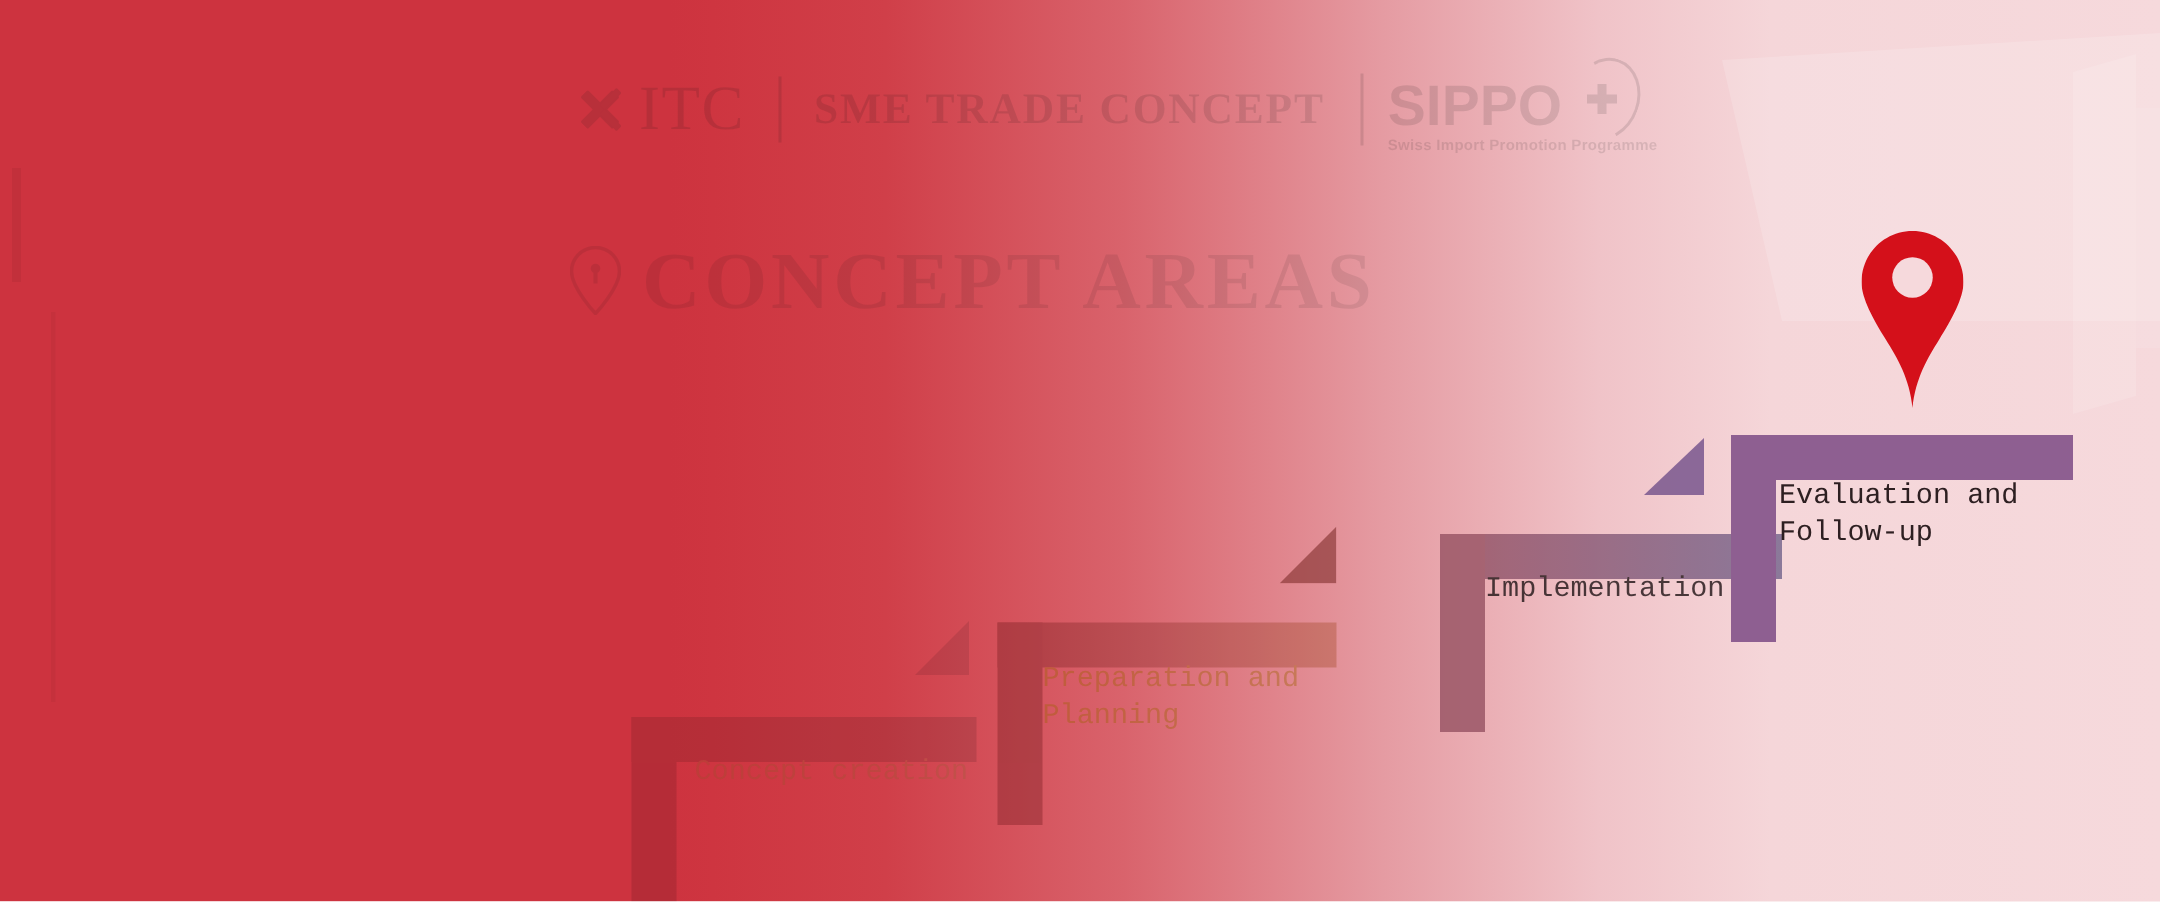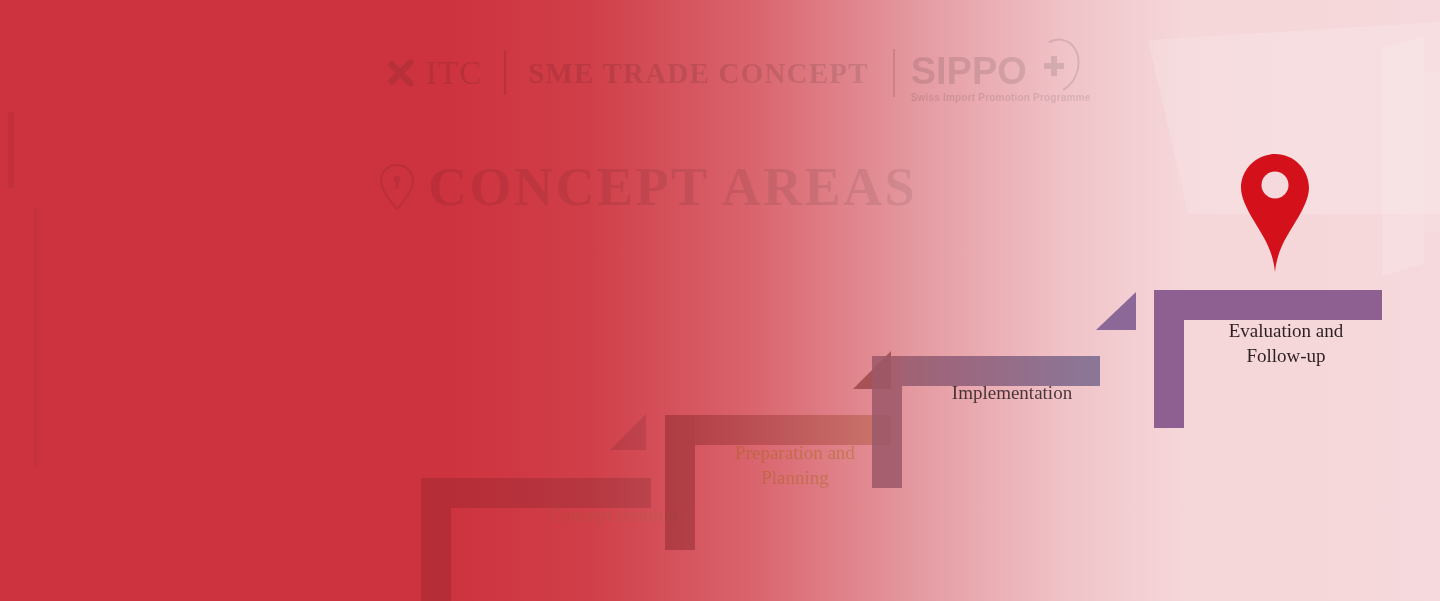--- a/index.html
+++ b/index.html
@@ -109,21 +109,21 @@
     height: 7px;
     background: #1a1a1a;
     border-radius: 1px;
   }
   .itc-mark i:nth-child(1) { transform: translate(-50%,-50%) rotate(45deg); }
   .itc-mark i:nth-child(2) { transform: translate(-50%,-50%) rotate(-45deg); }
   .itc-mark i:nth-child(3) { transform: translate(-50%,-50%) rotate(45deg) translate(10px,0); height:5px; width:16px;}
   .itc-mark i:nth-child(4) { transform: translate(-50%,-50%) rotate(-45deg) translate(10px,0); height:5px; width:16px;}
   .itc-word {
     font-family: "Liberation Serif", serif;
-    font-size: 33px;
+    font-size: 42px;
     letter-spacing: 1px;
     color: #111;
     margin-left: 6px;
   }
   .hdr-sep {
     width: 2px;
     height: 44px;
     background: #111;
     margin: 0 22px;
   }
@@ -233,26 +233,25 @@
     height: 30px;
   }
   .step .riser {
     position: absolute;
     left: 0;
     top: 0;
     width: 30px;
   }
   .step .label {
     position: absolute;
-    font-family: Liberation Serif, serif;
+    font-family: Liberation Mono, monospace;
     font-size: 19px;
     line-height: 25px;
     color: #2d1f21;
     white-space: pre-line;
-    text-align: center;
   }
   .connector {
     position: absolute;
   }
 
   
   #step-concept { left: 421px; top: 478px; width: 470px; height: 160px; opacity: 0.12; }
   #step-concept .bar { width: 230px; background: #0e0406; }
   #step-concept .riser { height: 160px; background: #0e0406; }
   #step-concept .label { left: 42px; top: 24px; width: 300px; color: #4d7c0f; }
@@ -264,21 +263,21 @@
   #step-prepare { left: 665px; top: 415px; width: 226px; height: 135px; opacity: 0.40; }
   #step-prepare .bar { width: 226px;
     background: linear-gradient(to right, #7a1f22 0%, #913231 45%, #a8502f 100%); }
   #step-prepare .riser { height: 135px; background: #7a1f22; }
   #step-prepare .label { left: 30px; top: 25px; width: 200px; color: #a16207; }
   #conn-prepare { left: 853px; top: 351px; width: 38px; height: 38px;
     background: #82302f; opacity: 0.62;
     clip-path: polygon(100% 0, 100% 100%, 0 100%); }
 
   
-  #step-implement { left: 872px; top: 356px; width: 228px; height: 132px; opacity: 0.86; }
+  #step-implement { left: 960px; top: 356px; width: 228px; height: 132px; opacity: 0.86; }
   #step-implement .bar { width: 228px;
     background: linear-gradient(to right, #9c5868 0%, #8d5f7b 45%, #7a6a90 100%); }
   #step-implement .riser { height: 132px; background: #9c5868; }
   #step-implement .label { left: 30px; top: 24px; width: 220px; }
   #conn-implement { left: 1096px; top: 292px; width: 40px; height: 38px;
     background: #7c5a90; opacity: 0.88;
     clip-path: polygon(100% 0, 100% 100%, 0 100%); }
 
   
   #step-evaluate { left: 1154px; top: 290px; width: 228px; height: 138px; opacity: 1; }

